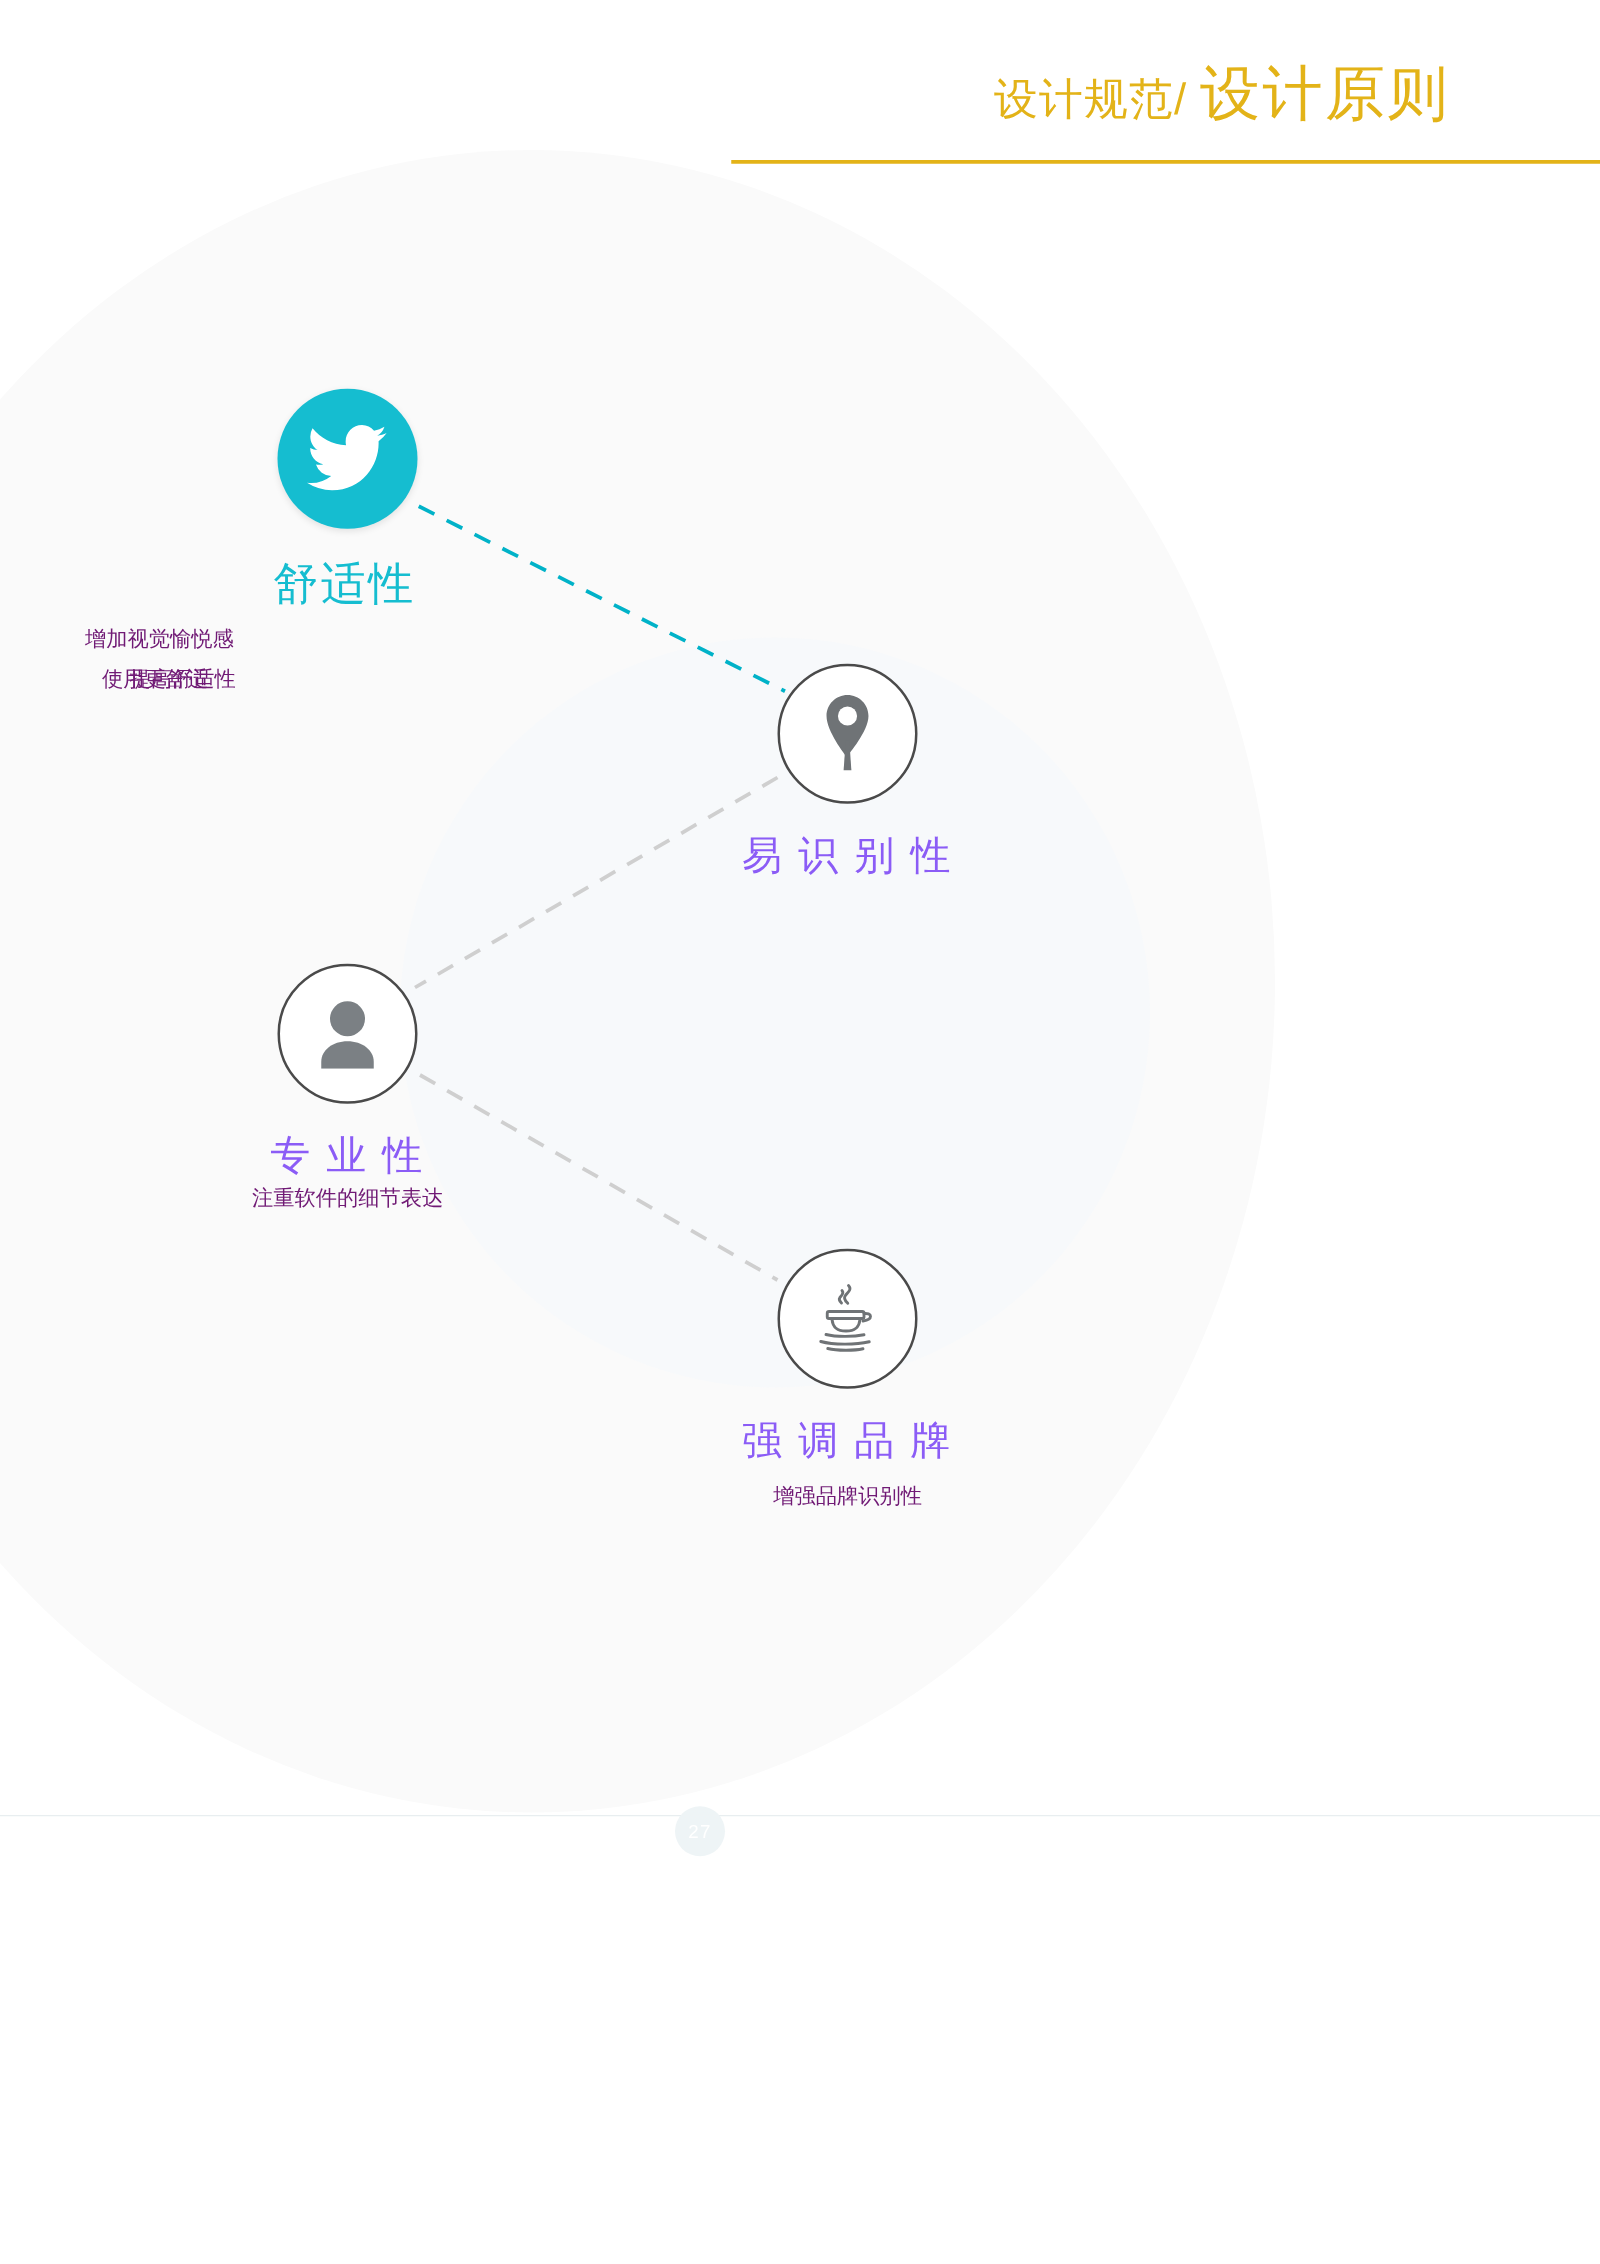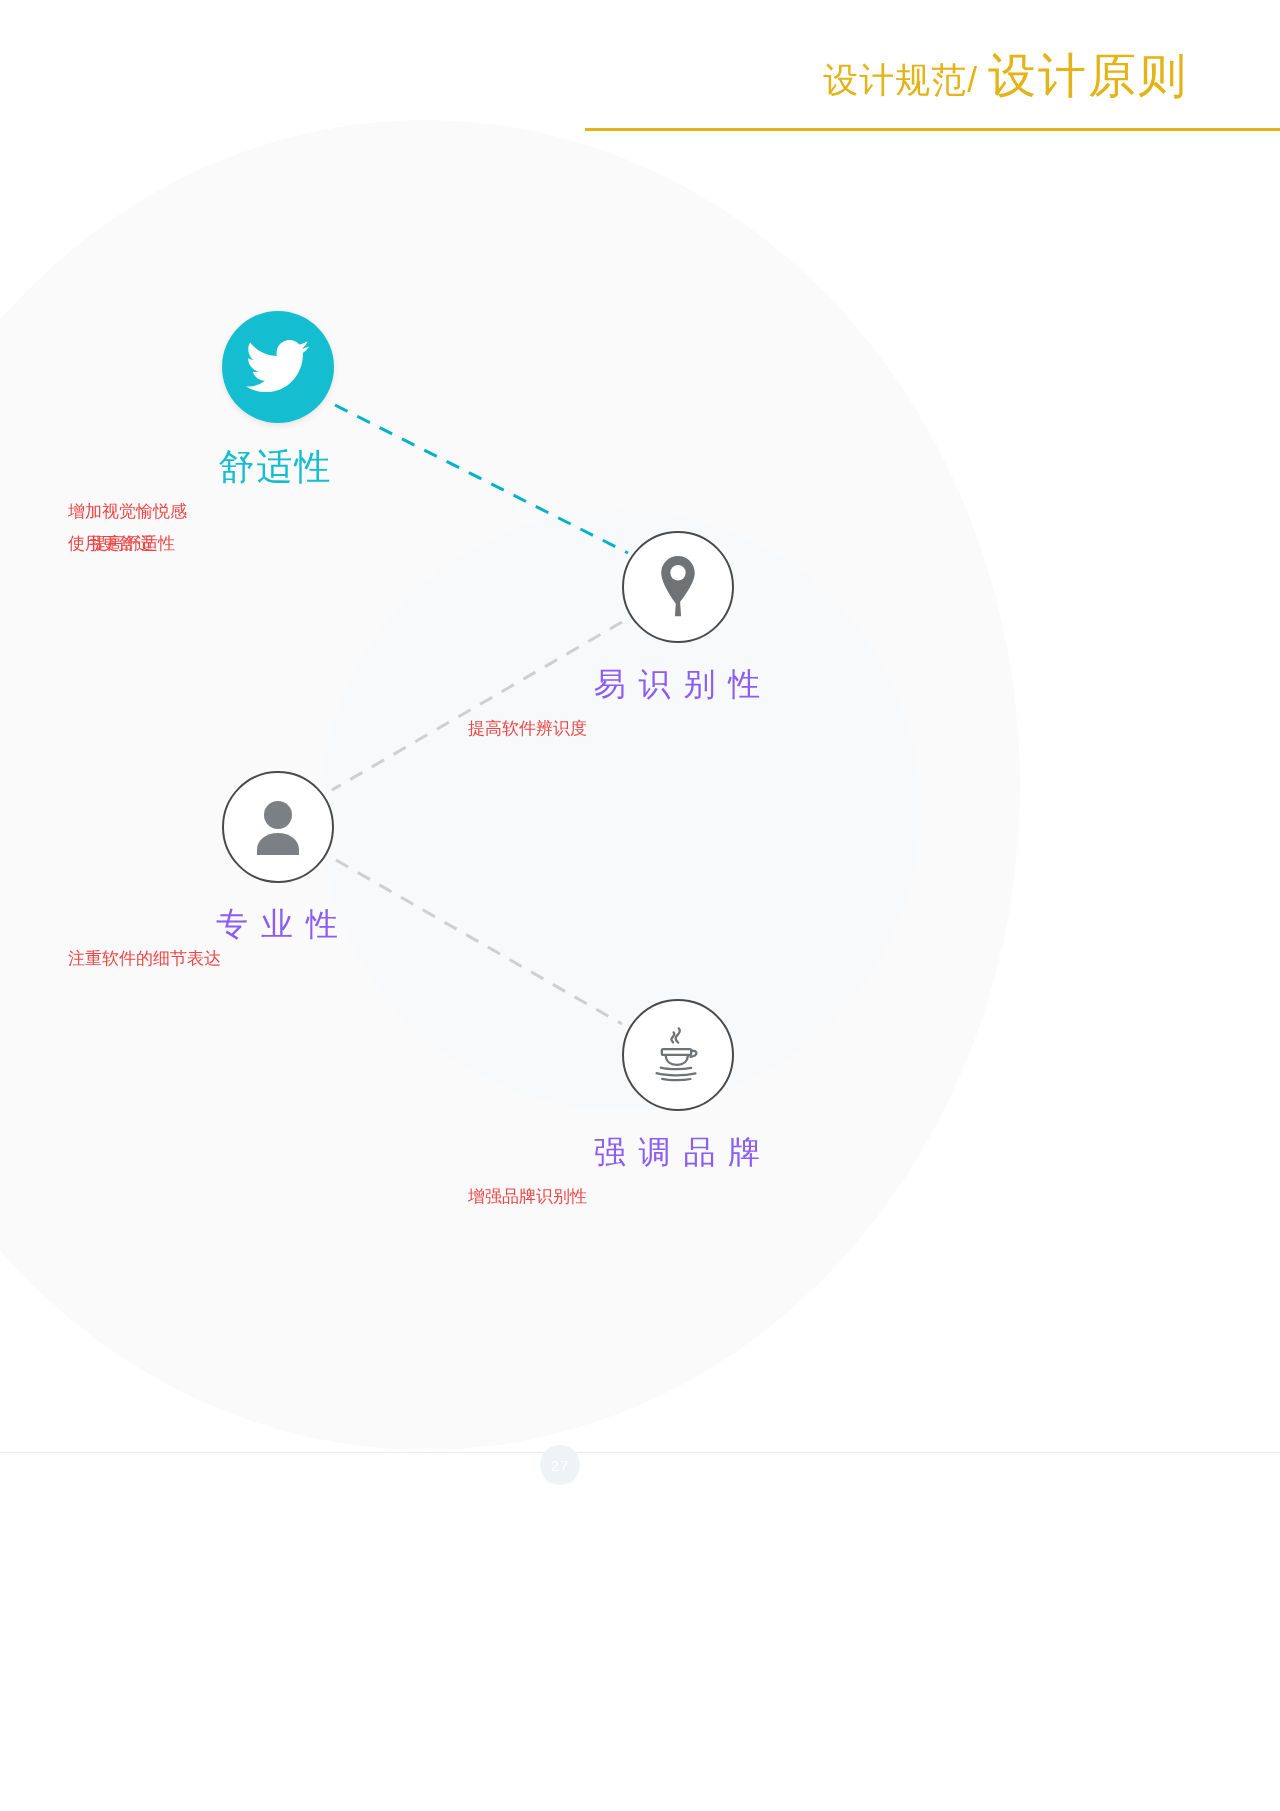--- a/index.html
+++ b/index.html
@@ -40,21 +40,21 @@
     pointer-events: none;
   }
 
   
   .header {
     position: absolute;
     right: 0px;
     top: 52px;
     width: 1280px;
     text-align: right;
-    padding-right: 92px;
+    padding-right: 120px;
   }
   .header-title {
     display: inline-block;
     color: #e3b318;
     white-space: nowrap;
     line-height: 1;
   }
   .header-title .sub {
     font-size: 35px;
     font-weight: 300;
@@ -111,22 +111,22 @@
     border: 2px solid #4a4a4a;
   }
   .node-label {
     text-align: center;
     white-space: nowrap;
     line-height: 1.2;
   }
   .node-label.teal { color: #15bdd0; font-size: 36px; font-weight: 400; letter-spacing: 2px; }
   .node-label.dark { color: #8b5cf6; font-size: 32px; font-weight: 400; letter-spacing: 2px; }
   .node-desc {
-    text-align: left;
-    color: #ef4444;
+    text-align: center;
+    color: #701a75;
     font-size: 17px;
     line-height: 1.85;
     white-space: nowrap;
   }
   .node-desc .overlap {
     position: relative;
     display: inline-block;
   }
   .node-desc .overlap .b {
     position: absolute;
@@ -227,21 +227,20 @@
   <div class="node" id="node-recognize">
     <div class="node-circle outlined">
       <svg width="44" height="62" viewBox="0 0 24 34">
         <path fill="#6f7376" d="M12 0C6.9 0 2.8 4.1 2.8 9.2c0 6.6 8 16.9 8.4 17.4.2.3.7.3.9 0 .3-.5 9.1-10.8 9.1-17.4C21.2 4.1 17.1 0 12 0z"></path>
         <circle cx="12" cy="9.2" r="4.2" fill="#ffffff"></circle>
         <path fill="#6f7376" d="M11.2 20h1.6l.9 13h-3.4z"></path>
       </svg>
     </div>
     <div class="label-wrap">
       <div class="node-label dark">易 识 别 性</div>
-      <div class="node-desc">提高软件辨识度</div>
     </div>
   </div>
 
   <div class="node" id="node-professional">
     <div class="node-circle outlined">
       <svg width="52" height="56" viewBox="0 0 26 28">
         <circle cx="13" cy="8" r="7" fill="#7b8084"></circle>
         <path fill="#7b8084" d="M13 17c-6 0-10.5 3.6-10.5 8.2V28h21v-2.8C23.5 20.6 19 17 13 17z"></path>
       </svg>
     </div>

